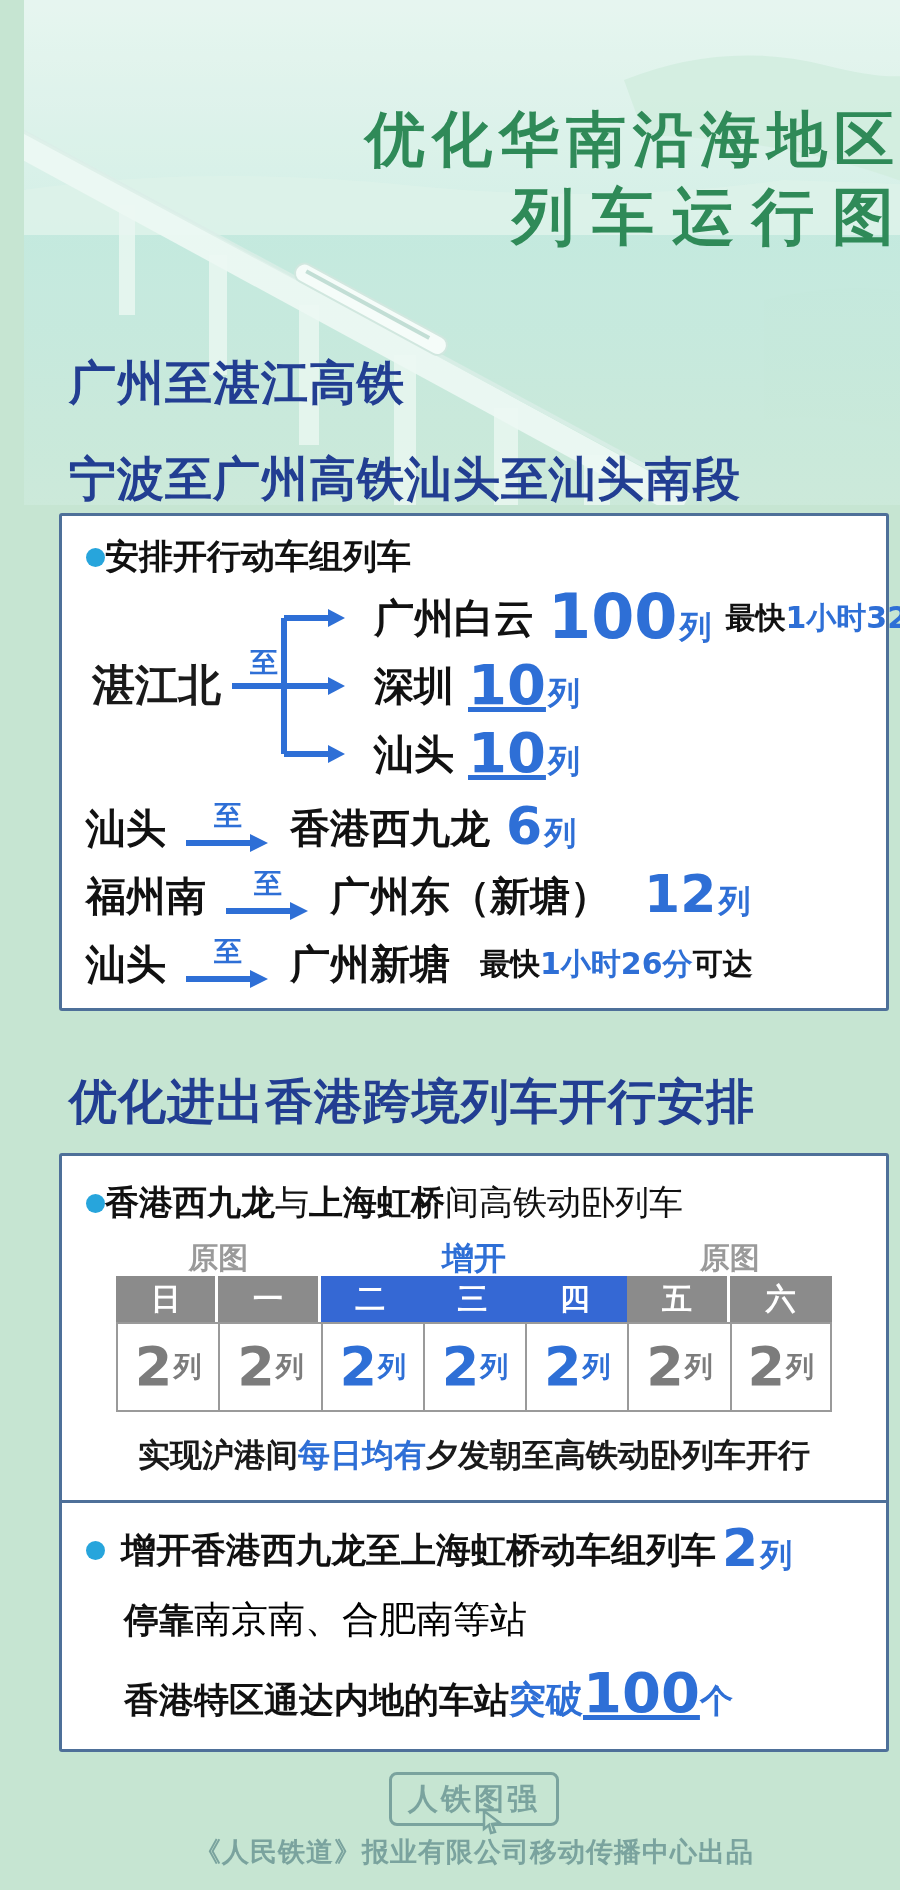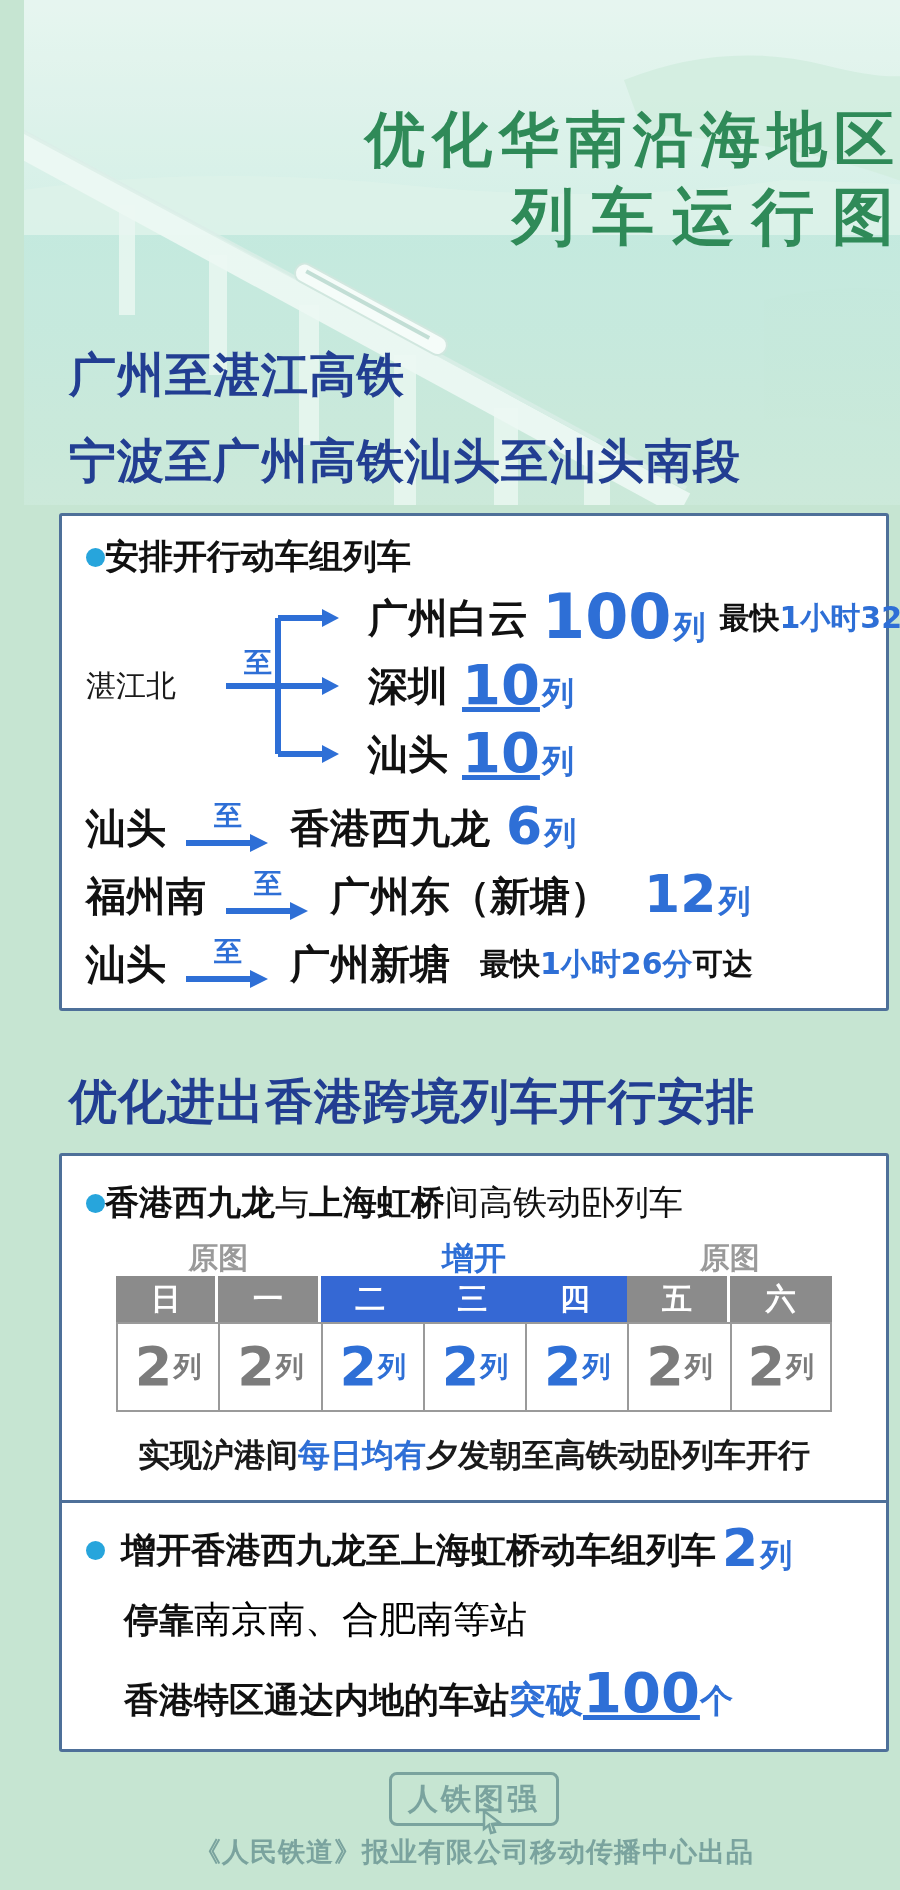--- a/index.html
+++ b/index.html
@@ -16,36 +16,36 @@
   .hero-title{
     position:absolute;top:100px;right:30px;text-align:right;
     color:#2f8a58;font-weight:700;line-height:78px;
   }
   .hero-title .t1{font-size:60px;letter-spacing:7px;margin-right:-7px;}
   .hero-title .t2{font-size:62px;letter-spacing:18px;margin-right:-18px;}
   .hero-sub{
     position:absolute;left:45px;color:#223e92;font-weight:700;
     font-size:47px;letter-spacing:1px;white-space:nowrap;
   }
-  .sub1{top:344px;}
-  .sub2{top:430px;}
+  .sub1{top:352px;}
+  .sub2{top:448px;}
   
   .card{
     background:#ffffff;border:3px solid #4e7099;border-radius:3px;
     margin:0 35px;box-sizing:border-box;
   }
   .card1{margin-top:8px;padding:18px 24px 16px 24px;}
   .bullet-row{display:flex;align-items:center;gap:0;height:46px;}
   .dot{width:19px;height:19px;border-radius:50%;background:#27a5dc;flex:none;}
   .bullet-text{font-size:34px;font-weight:600;color:#111;}
   .bullet-text .bd{font-weight:700;}
   .bullet-text .rg{font-weight:400;}
   
   .branch{display:flex;align-items:center;margin-top:4px;}
-  .branch-origin{font-size:30px;font-weight:400;width:140px;flex:none;}
+  .branch-origin{font-size:43px;font-weight:700;width:140px;flex:none;margin-left:6px;}
   .branch-bracket{width:132px;height:204px;flex:none;}
   .branch-rows{flex:1;display:flex;flex-direction:column;margin-left:10px;}
   .b-row{height:68px;display:flex;align-items:center;gap:14px;}
   .station{font-size:40px;font-weight:700;color:#111;white-space:nowrap;}
   .count-group{display:flex;align-items:baseline;}
   .num-xl{font-size:62px;font-weight:700;color:#2e6fd6;line-height:1;}
   .num-lg{font-size:56px;font-weight:700;color:#2e6fd6;line-height:1;text-decoration:underline;}
   .num-md{font-size:52px;font-weight:700;color:#2e6fd6;line-height:1;}
   .unit{font-size:32px;font-weight:700;color:#2e6fd6;margin-left:2px;}
   .note{font-size:30px;font-weight:600;color:#111;white-space:nowrap;}

